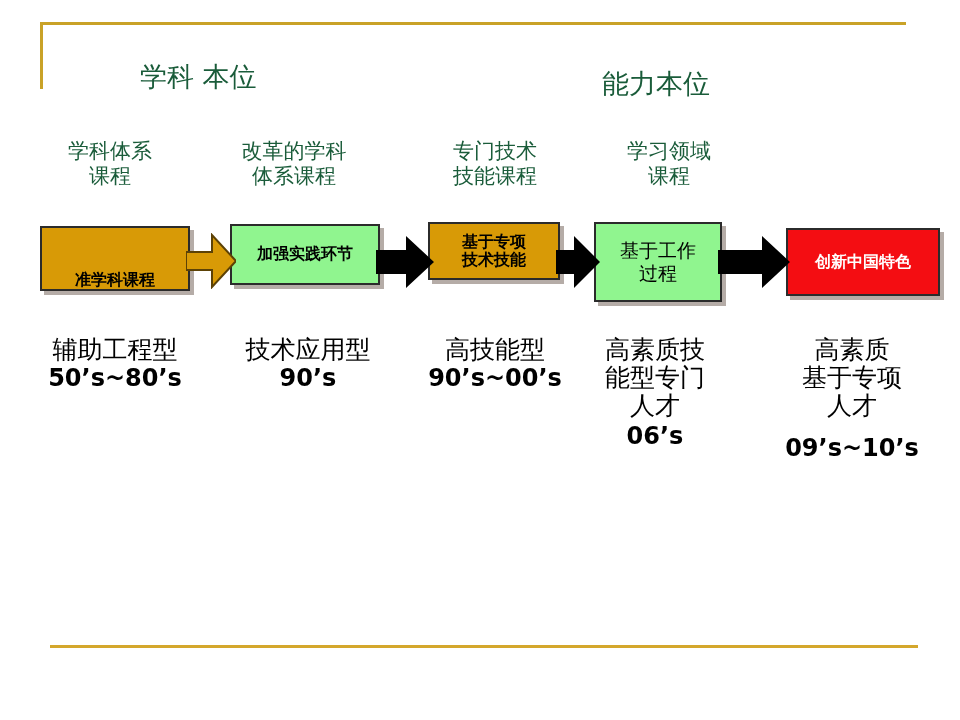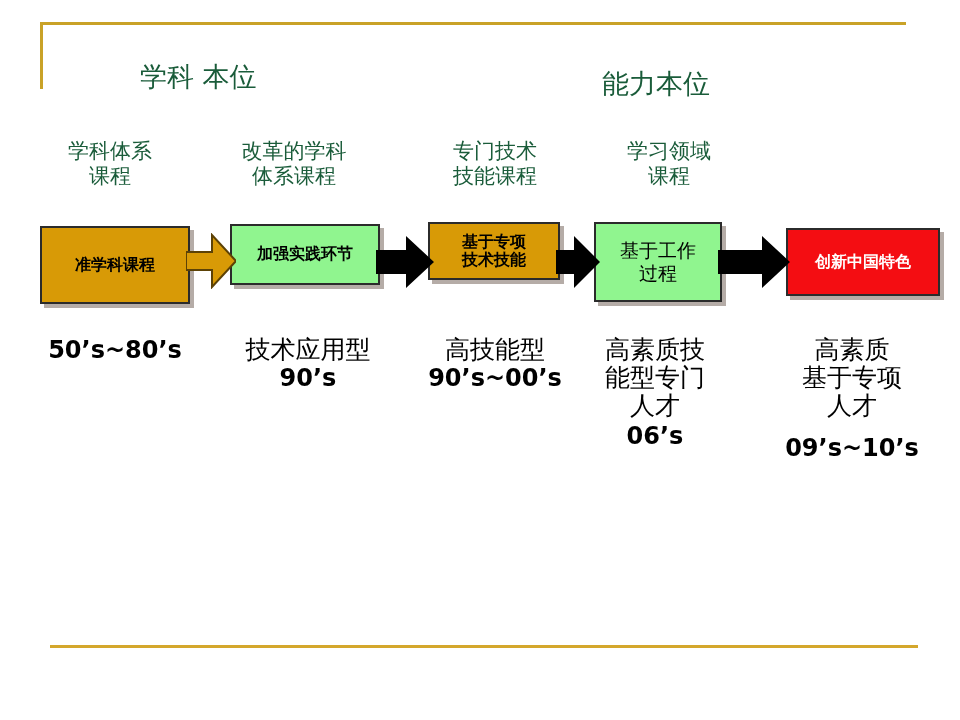--- a/index.html
+++ b/index.html
@@ -95,21 +95,21 @@
   .flow-box.green { background: #90f58f; }
   .flow-box.red   { background: #f40d12; }
   .flow-box.red .flow-box-label { color: #ffffff; }
   .flow-box.serif-label .flow-box-label {
     font-family: "DejaVu Serif", "Liberation Serif", serif;
     font-weight: normal;
     font-size: 19px;
     line-height: 1.2;
   }
 
-  #flow-box-1 { left: 40px;  top: 226px; width: 150px; height: 78px; }
+  #flow-box-1 { left: 40px;  top: 226px; width: 150px; height: 65px; align-items: flex-end; }
   #flow-box-2 { left: 230px; top: 224px; width: 150px; height: 61px; }
   #flow-box-3 { left: 428px; top: 222px; width: 132px; height: 58px; }
   #flow-box-4 { left: 594px; top: 222px; width: 128px; height: 80px; }
   #flow-box-5 { left: 786px; top: 228px; width: 154px; height: 68px; }
 
   
   .flow-arrow {
     position: absolute;
   }
   .flow-arrow svg { display: block; }
@@ -207,20 +207,21 @@
   </svg>
 </div>
 
 <div class="flow-arrow" id="flow-arrow-4">
   <svg viewBox="0 0 72 52" width="72" height="52">
     <polygon points="0,14 44,14 44,0 72,26 44,52 44,38 0,38" fill="#000000"></polygon>
   </svg>
 </div>
 
 <div class="outcome-caption" id="outcome-caption-1">
+  <span class="outcome-type">辅助工程型</span>
   <span class="outcome-era">50’s~80’s</span>
 </div>
 
 <div class="outcome-caption" id="outcome-caption-2">
   <span class="outcome-type">技术应用型</span>
   <span class="outcome-era">90’s</span>
 </div>
 
 <div class="outcome-caption" id="outcome-caption-3">
   <span class="outcome-type">高技能型</span>

